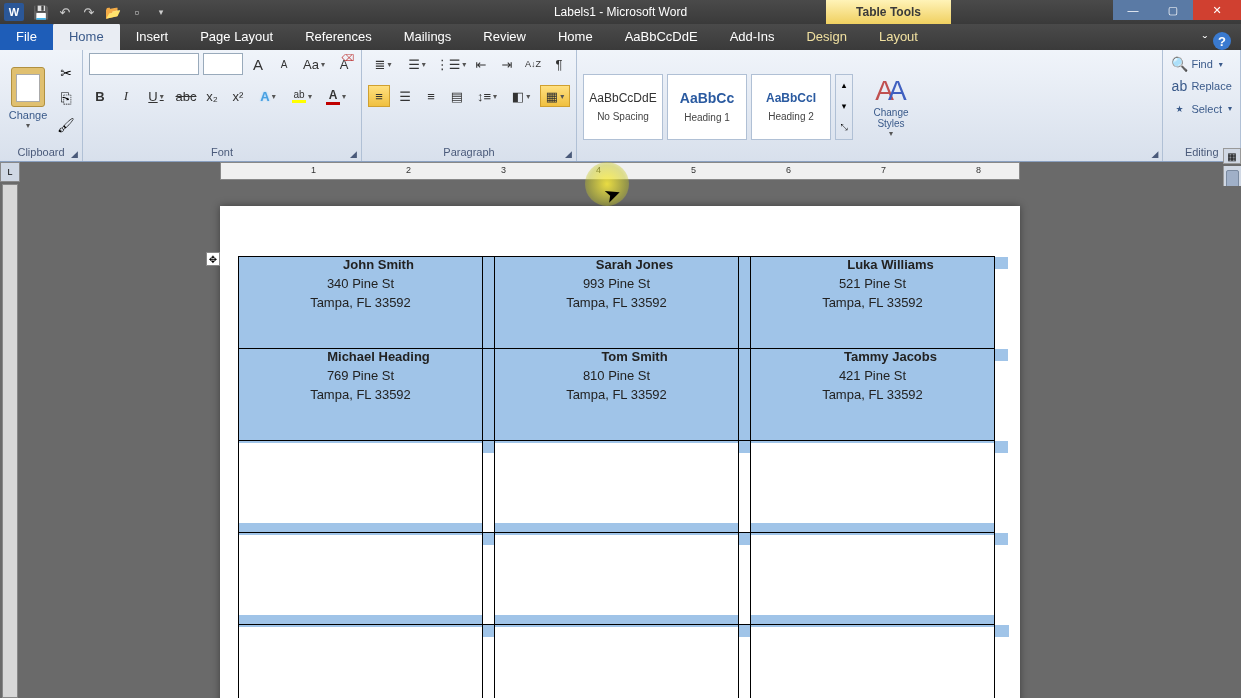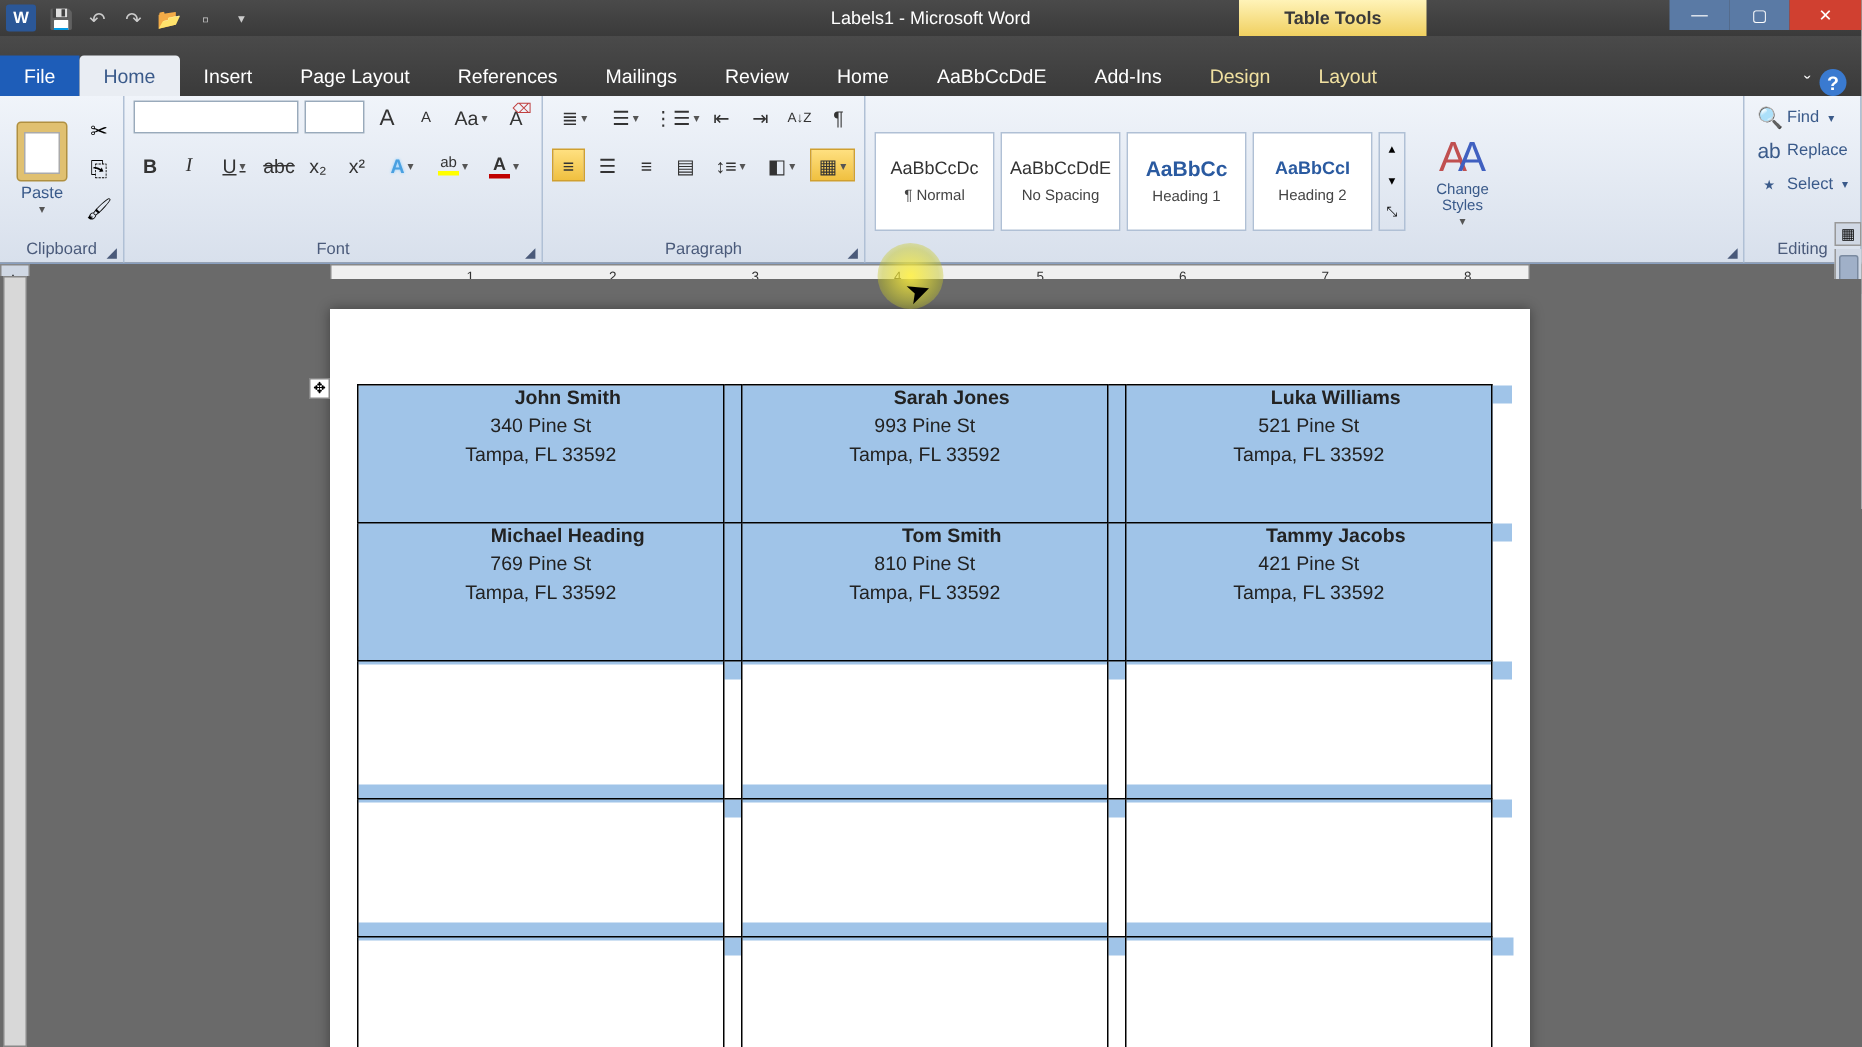--- a/index.html
+++ b/index.html
@@ -12,21 +12,21 @@
 .qat-btn { width: 18px; height: 18px; display: flex; align-items: center; justify-content: center; font-size: 13px; color: #ccc; cursor: pointer; }
 .title-text { position: absolute; left: 50%; transform: translateX(-50%); color: #fff; font-size: 12px; }
 .table-tools { position: absolute; right: 290px; top: 0; height: 24px; padding: 0 30px; background: linear-gradient(to bottom, #fff3b8, #f0d060); color: #3a3a3a; font-size: 12px; display: flex; align-items: center; font-weight: 600; }
 .win-controls { position: absolute; right: 0; top: 0; display: flex; }
 .win-btn { width: 40px; height: 20px; display: flex; align-items: center; justify-content: center; font-size: 11px; color: #fff; }
 .win-btn.min { background: #5a7aa5; }
 .win-btn.max { background: #5a7aa5; }
 .win-btn.close { background: #d04030; width: 48px; }
 
 
-.tabs { height: 40px; background: linear-gradient(to bottom, #4a4a4a, #3a3a3a); display: flex; align-items: flex-end; }
+.tabs { height: 26px; background: linear-gradient(to bottom, #4a4a4a, #3a3a3a); display: flex; align-items: flex-end; }
 .tab { padding: 6px 16px; color: #fff; font-size: 13px; cursor: pointer; }
 .tab.file { background: #1e5db8; }
 .tab.active { background: #e9edf3; color: #3a5a8a; border-radius: 3px 3px 0 0; }
 .help-icons { margin-left: auto; display: flex; gap: 6px; padding-right: 10px; align-items: center; }
 .help-icons span { color: #fff; font-size: 13px; cursor: pointer; }
 .help-q { width: 18px; height: 18px; background: #3a7ad0; border-radius: 50%; color: #fff; display: flex; align-items: center; justify-content: center; font-size: 12px; font-weight: bold;}
 
 
 .ribbon { height: 112px; background: linear-gradient(to bottom, #f0f4fa, #d8e0ec); border-bottom: 1px solid #8aa0c0; display: flex; }
 .group { border-right: 1px solid #b0c0d5; display: flex; flex-direction: column; padding: 3px 6px 1px; position: relative; }
@@ -148,21 +148,21 @@
     <span class="help-q">?</span>
   </div>
 </div>
 
 <div class="ribbon">
 
   <div class="group clipboard">
     <div class="group-body">
       <div class="big-btn">
         <div class="paste-icon"></div>
-        <div class="lbl">Paste</div>
+        <div class="lbl">Change</div>
         <div style="font-size:8px;color:#555">▾</div>
       </div>
       <div class="mini-col">
         <div class="mini-btn">✂</div>
         <div class="mini-btn">⎘</div>
         <div class="mini-btn">🖌</div>
       </div>
     </div>
     <div class="group-label">Clipboard</div>
     <div class="group-launcher">◢</div>
@@ -230,24 +230,20 @@
       </div>
     </div>
     <div class="group-label">Paragraph</div>
     <div class="group-launcher">◢</div>
   </div>
 
   <div class="group styles" style="flex:1">
     <div class="group-body">
       <div class="gallery">
         <div class="style-item">
-          <div class="preview">AaBbCcDc</div>
-          <div class="sname">¶ Normal</div>
-        </div>
-        <div class="style-item">
           <div class="preview">AaBbCcDdE</div>
           <div class="sname">No Spacing</div>
         </div>
         <div class="style-item heading">
           <div class="preview" style="font-size:14px">AaBbCc</div>
           <div class="sname">Heading 1</div>
         </div>
         <div class="style-item heading">
           <div class="preview">AaBbCcI</div>
           <div class="sname">Heading 2</div>

